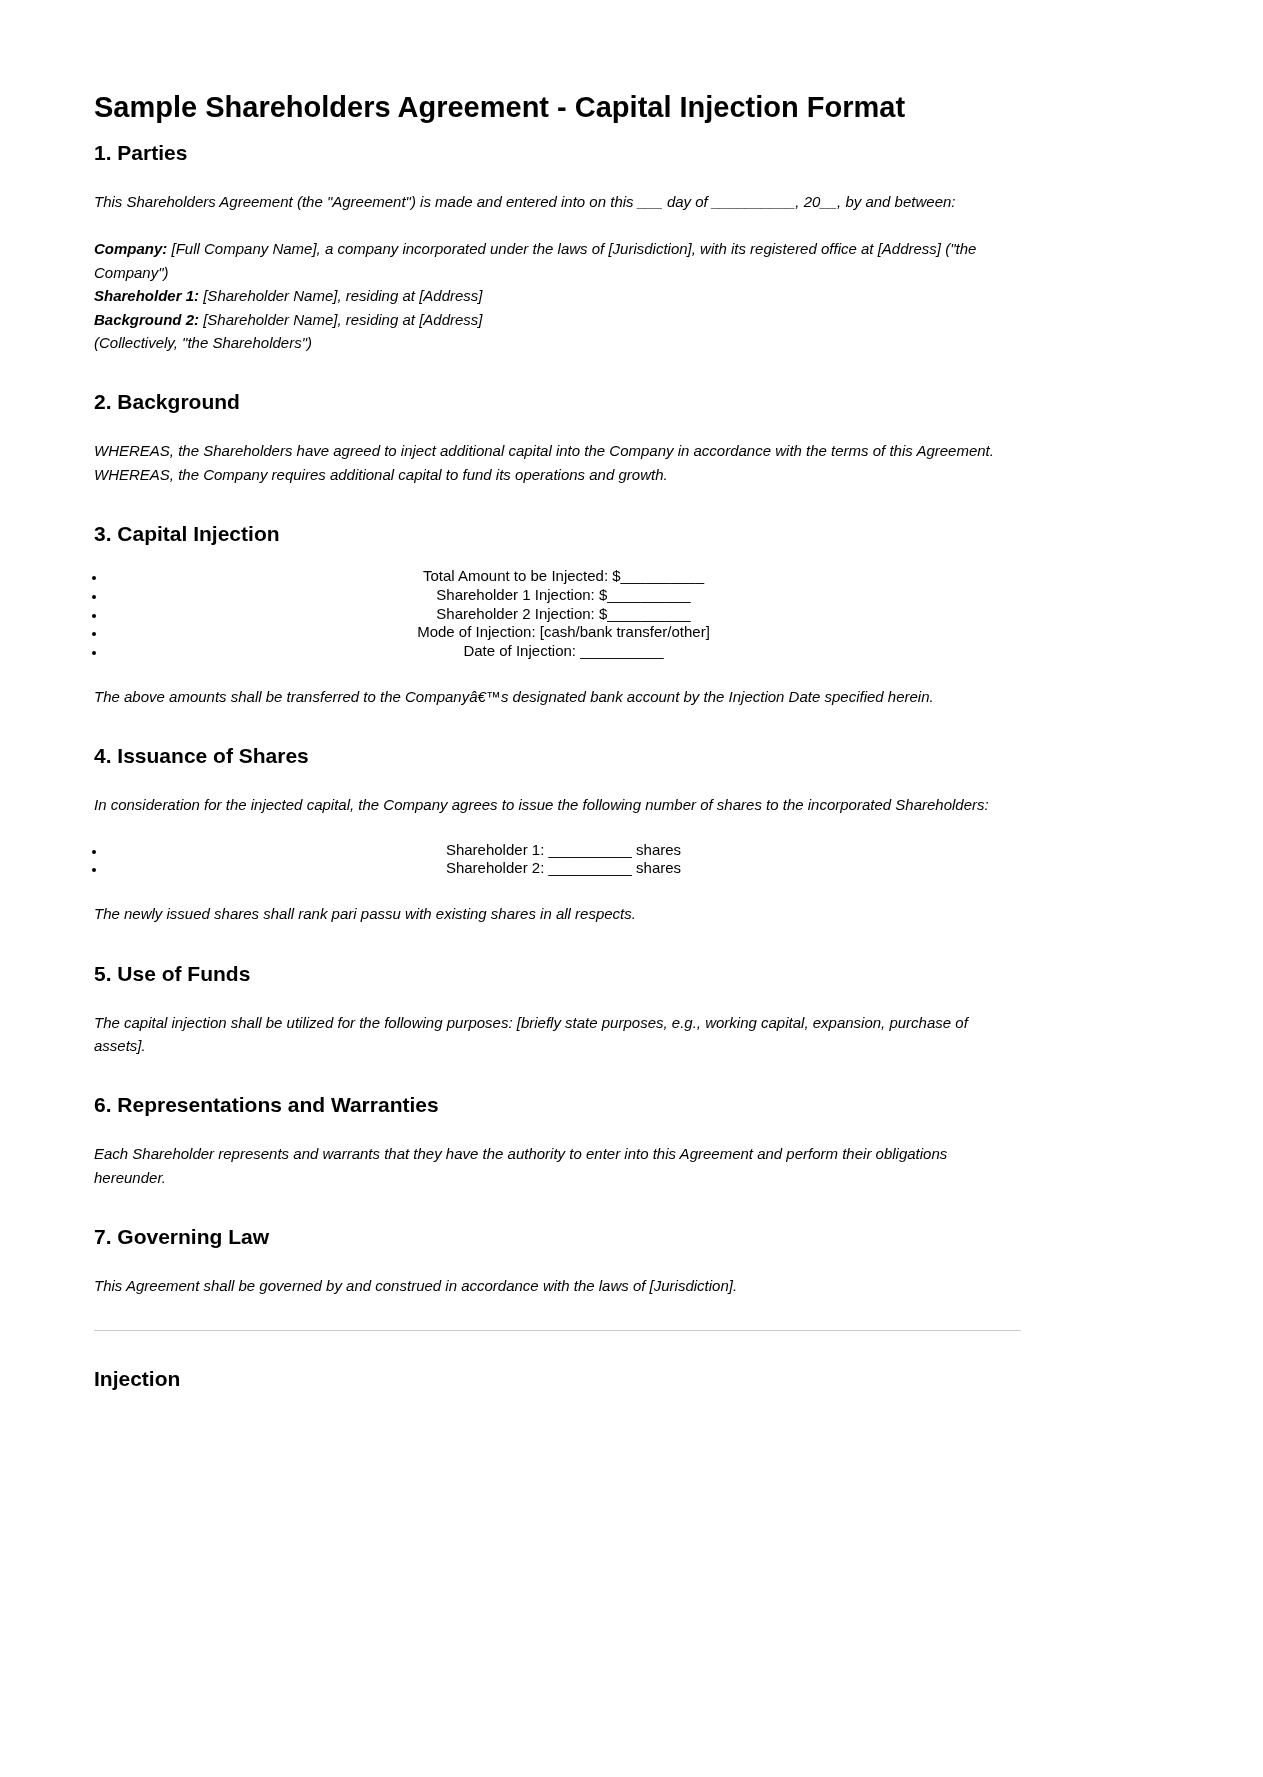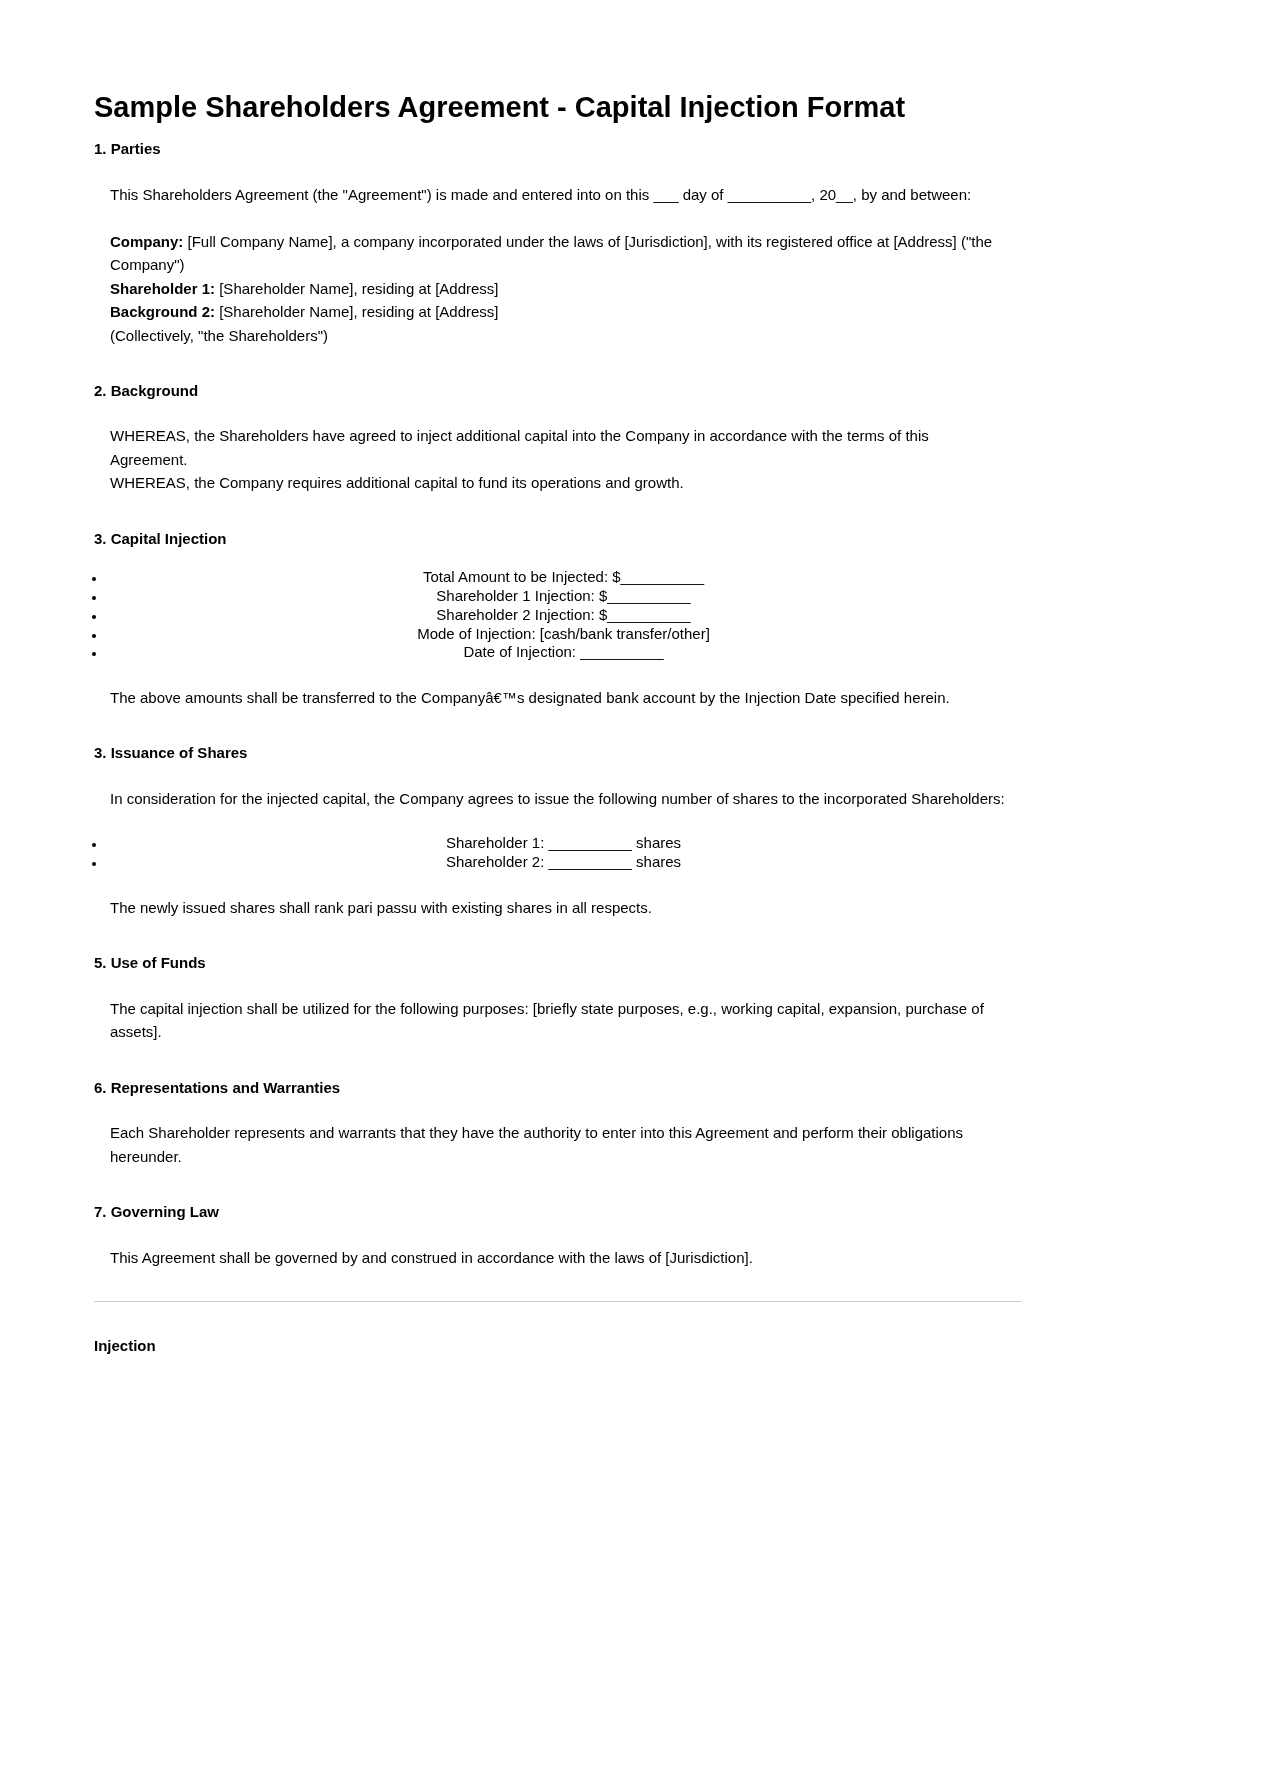--- a/index.html
+++ b/index.html
@@ -14,29 +14,30 @@
     color: #000000;
   }
   .content { max-width: 927px; }
   h1 {
     font-size: 29px;
     line-height: 1.24;
     font-weight: bold;
     margin: 0;
   }
   h2 {
-    font-size: 15px;
+    font-size: 21px;
     line-height: 1.24;
     font-weight: bold;
     margin: 35px 0 20px 0;
   }
   h2.first { margin-top: 14px; }
   p {
-    margin: 24px 16px;
+    margin: 24px 0;
     line-height: 1.56;
+    font-style: italic;
   }
   .line { display: block; }
   ul {
     margin: 16px 0;
     padding-left: 12px;
     list-style: disc outside;
   }
   li { line-height: 1.25; margin: 0; text-align: center; }
   li::marker { font-size: 12px; }
   hr.divider {
@@ -79,21 +80,21 @@
         <li>Total Amount to be Injected: $__________</li>
         <li>Shareholder 1 Injection: $__________</li>
         <li>Shareholder 2 Injection: $__________</li>
         <li>Mode of Injection: [cash/bank transfer/other]</li>
         <li>Date of Injection: __________</li>
       </ul>
       <p>The above amounts shall be transferred to the Companyâ€™s designated bank account by the Injection Date specified herein.</p>
     </section>
 
     <section>
-      <h2>3. Issuance of Shares</h2>
+      <h2>4. Issuance of Shares</h2>
       <p>In consideration for the injected capital, the Company agrees to issue the following number of shares to the incorporated Shareholders:</p>
       <ul>
         <li>Shareholder 1: __________ shares</li>
         <li>Shareholder 2: __________ shares</li>
       </ul>
       <p>The newly issued shares shall rank pari passu with existing shares in all respects.</p>
     </section>
 
     <section>
       <h2>5. Use of Funds</h2>

